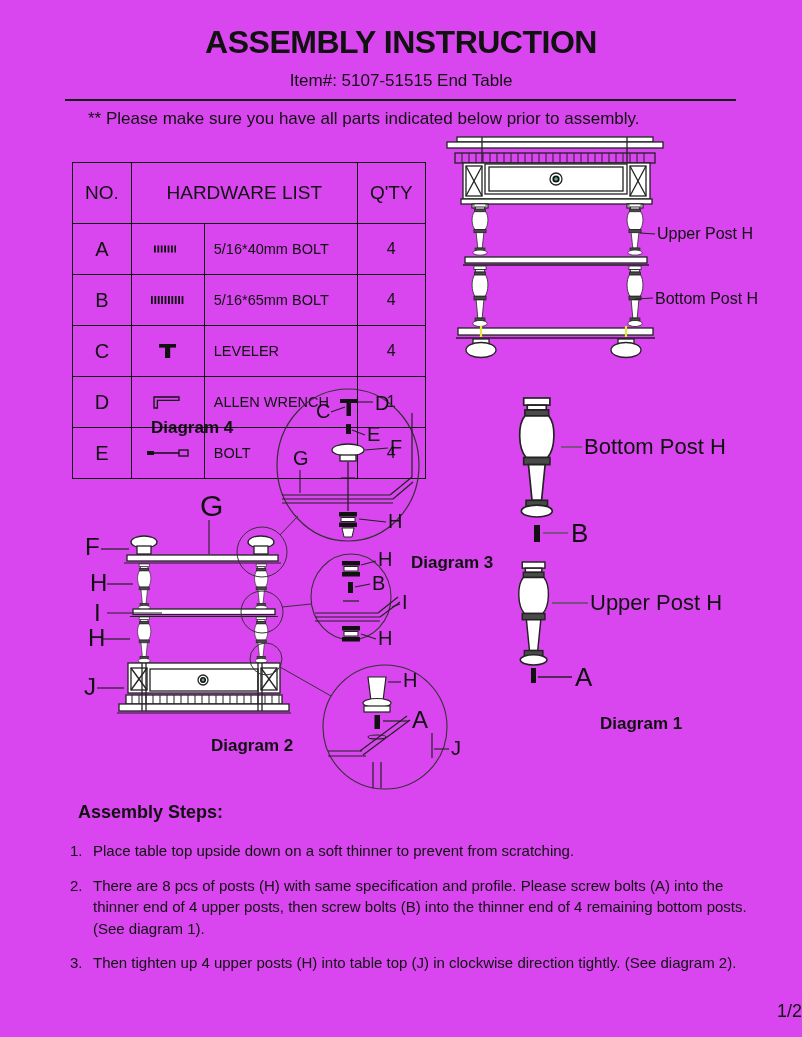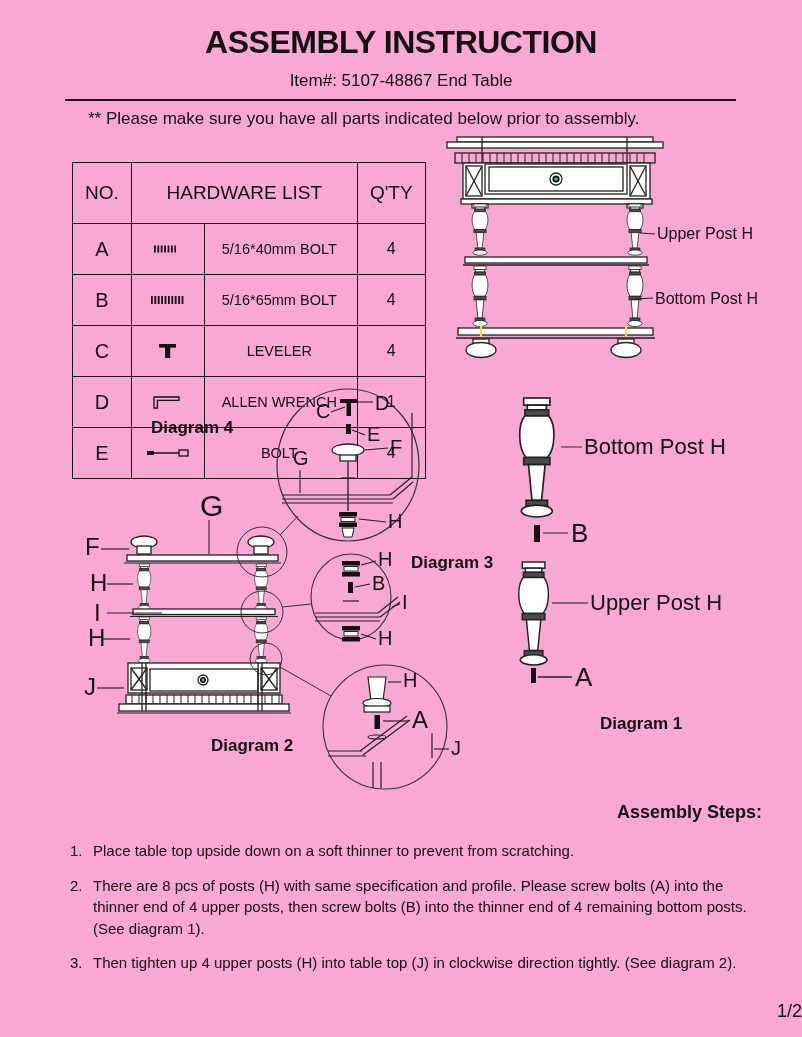--- a/index.html
+++ b/index.html
@@ -1,51 +1,51 @@
 <!DOCTYPE html>
 <html><head>
 <meta charset="utf-8">
 <style>
   html,body{margin:0;padding:0;background:#888;}
-  .page{position:relative;width:802px;height:1037px;margin:0 auto;background:#f9a8d4;
+  .page{position:relative;width:802px;height:1037px;margin:0 auto;background:#d946ef;
         font-family:"Liberation Sans","DejaVu Sans",sans-serif;color:#111;overflow:hidden;}
   .abs{position:absolute;}
   .title{left:0;right:0;top:24px;text-align:center;font-size:32px;font-weight:bold;letter-spacing:-.5px;}
   .item-line{left:0;right:0;top:71px;text-align:center;font-size:17px;}
   .rule{left:65px;top:99px;width:671px;height:2px;background:#111;}
   .note{left:68px;top:109px;font-size:17px;margin-left:20px;}
   
   .hw{left:72px;top:162px;border-collapse:collapse;table-layout:fixed;}
   .hw th,.hw td{border:1.6px solid #111;padding:12px;overflow:hidden;white-space:nowrap;}
   .hw th{height:36px;font-size:19px;font-weight:normal;text-align:center;}
   .hw td{height:26px;text-align:center;}
   .hw .c-no{width:46px;} .hw .c-ic{width:56px;} .hw .c-ds{width:153px;} .hw .c-qt{width:68px;}
   .hw td.letter{font-size:20px;}
-  .hw td.desc{font-size:14.5px;text-align:center;padding-left:9px;}
+  .hw td.desc{font-size:14.5px;text-align:left;padding-left:9px;}
   .hw td.qty{font-size:16px;}
   .hw td.icon svg{display:block;margin:0 auto;}
   
   svg text{font-family:"Liberation Sans","DejaVu Sans",sans-serif;fill:#111;}
   .t16{font-size:16px;} .t17b{font-size:17px;font-weight:bold;} .t20{font-size:20px;}
   .t22{font-size:22px;} .t24{font-size:24px;} .t26{font-size:26px;} .t30{font-size:30px;}
   
   .steps{left:70px;top:802px;width:692px;}
-  .steps h2{margin:0 0 17px 16px;font-size:18px;text-align:right;}
+  .steps h2{margin:0 0 17px 8px;font-size:18px;}
   .step{display:flex;margin-bottom:13px;font-size:15px;line-height:21.5px;}
   .step .num{width:23px;flex:0 0 23px;}
   .step .txt{flex:1;}
   .footer{left:0;right:0;top:1001px;text-align:right;font-size:18px;}
 </style>
 </head>
 <body>
 
 <div class="page">
 
   <div class="abs title">ASSEMBLY INSTRUCTION</div>
-  <div class="abs item-line">Item#: 5107-48867 End Table</div>
+  <div class="abs item-line">Item#: 5107-51515 End Table</div>
   <div class="abs rule"></div>
   <div class="abs note">** Please make sure you have all parts indicated below prior to assembly.</div>
 
   <table class="abs hw">
     <colgroup>
         <col class="c-no">
         <col class="c-ic">
         <col class="c-ds">
         <col class="c-qt">
       </colgroup>

